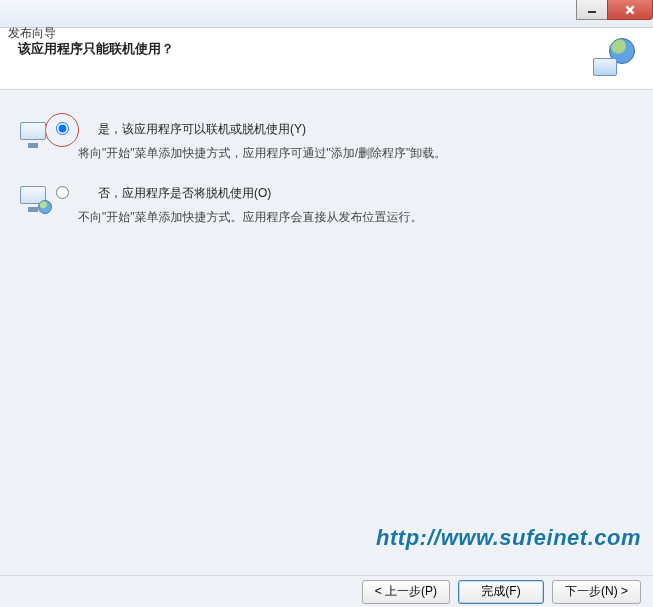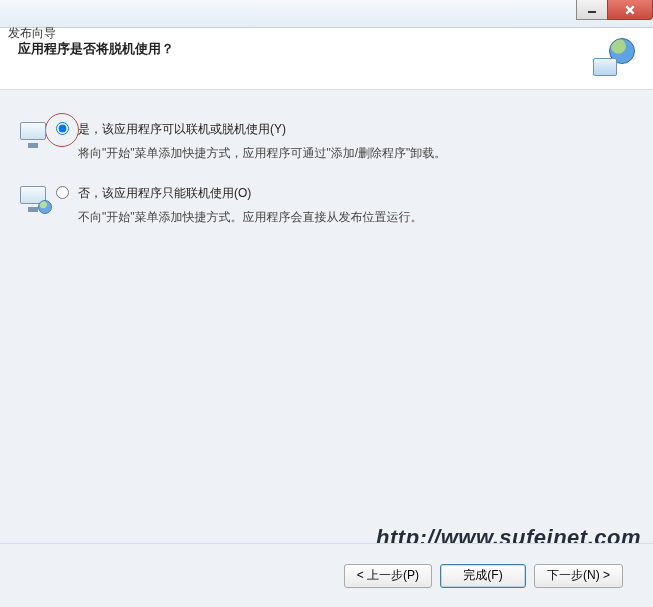--- a/index.html
+++ b/index.html
@@ -92,56 +92,56 @@
     position: absolute; bottom: 0; left: 8px;
   }
   .opt-icon .mini-globe {
     width: 14px; height: 14px; border-radius: 50%;
     background: radial-gradient(circle at 35% 30%, #b3dd9a 0 30%, #6da9e0 35% 100%);
     border: 1px solid #3a78b0;
     position: absolute; right: -2px; bottom: -2px;
   }
   .radio-col { width: 22px; flex: none; padding-top: 2px; }
   .opt-body { flex: 1; }
-  .opt-label { line-height: 18px; }
+  .opt-label { line-height: 18px; padding-left: 20px; }
   .opt-desc { color: #444; margin-top: 6px; line-height: 18px; }
   .annot-circle {
     position: absolute;
     width: 34px; height: 34px;
     border: 1px solid #b94848; border-radius: 50%;
     left: 45px; top: 23px;
     pointer-events: none;
   }
   .footer {
     position: absolute;
     left: 0; right: 0; bottom: 0;
-    height: 64px;
+    height: 32px;
     border-top: 1px solid #d6dde6;
     background: #eef2f6;
     display: flex;
     justify-content: flex-end;
     align-items: center;
-    padding: 0 30px;
+    padding: 0 12px;
     gap: 8px;
   }
   .btn {
     min-width: 86px; height: 24px;
     background: linear-gradient(#fdfdfd, #eaeaea);
     border: 1px solid #a9a9a9; border-radius: 3px;
     font-size: 12px;
     display: inline-flex; align-items: center; justify-content: center;
     padding: 0 12px;
     cursor: pointer;
   }
   .btn.default { border-color: #3c7fb1; box-shadow: 0 0 0 1px rgba(60,127,177,.25) inset; }
   .watermark {
     position: absolute;
     right: 12px; bottom: 56px;
     font-size: 22px; font-weight: bold; font-style: italic;
-    color: #0f172a; opacity: 0.9;
+    color: #0369a1; opacity: 0.9;
     letter-spacing: 0.5px;
     pointer-events: none;
     text-shadow: 0 0 2px #fff;
   }
   input[type=radio] { margin: 0; }
 </style>
 </head>
 <body>
 
 <div class="titlebar">
@@ -155,21 +155,21 @@
     <div class="win-btn close">
       <svg viewBox="0 0 10 10" width="12" height="12">
           <line x1="2" y1="2" x2="8" y2="8" stroke-width="2"></line>
           <line x1="8" y1="2" x2="2" y2="8" stroke-width="2"></line>
         </svg>
     </div>
   </div>
 </div>
 
 <div class="header">
-  <span class="header-title">应用程序是否将脱机使用？</span>
+  <span class="header-title">该应用程序只能联机使用？</span>
   <div class="globe-monitor">
     <div class="globe"></div>
     <div class="monitor-small"></div>
   </div>
 </div>
 
 <div class="content">
   <div class="annot-circle"></div>
 
   <div class="option">
@@ -189,21 +189,21 @@
   <div class="option">
     <div class="opt-icon">
       <div class="screen"></div>
         <div class="stand"></div>
         <div class="mini-globe"></div>
     </div>
     <div class="radio-col">
       <input type="radio" name="offline" style="">
     </div>
     <div class="opt-body">
-      <div class="opt-label">否，该应用程序只能联机使用(O)</div>
+      <div class="opt-label">否，应用程序是否将脱机使用(O)</div>
       <div class="opt-desc">不向"开始"菜单添加快捷方式。应用程序会直接从发布位置运行。</div>
     </div>
   </div>
 </div>
 
 <div class="watermark">http://www.sufeinet.com</div>
 
 <div class="footer">
   <button class="btn">&lt; 上一步(P)</button>
   <button class="btn default">完成(F)</button>

